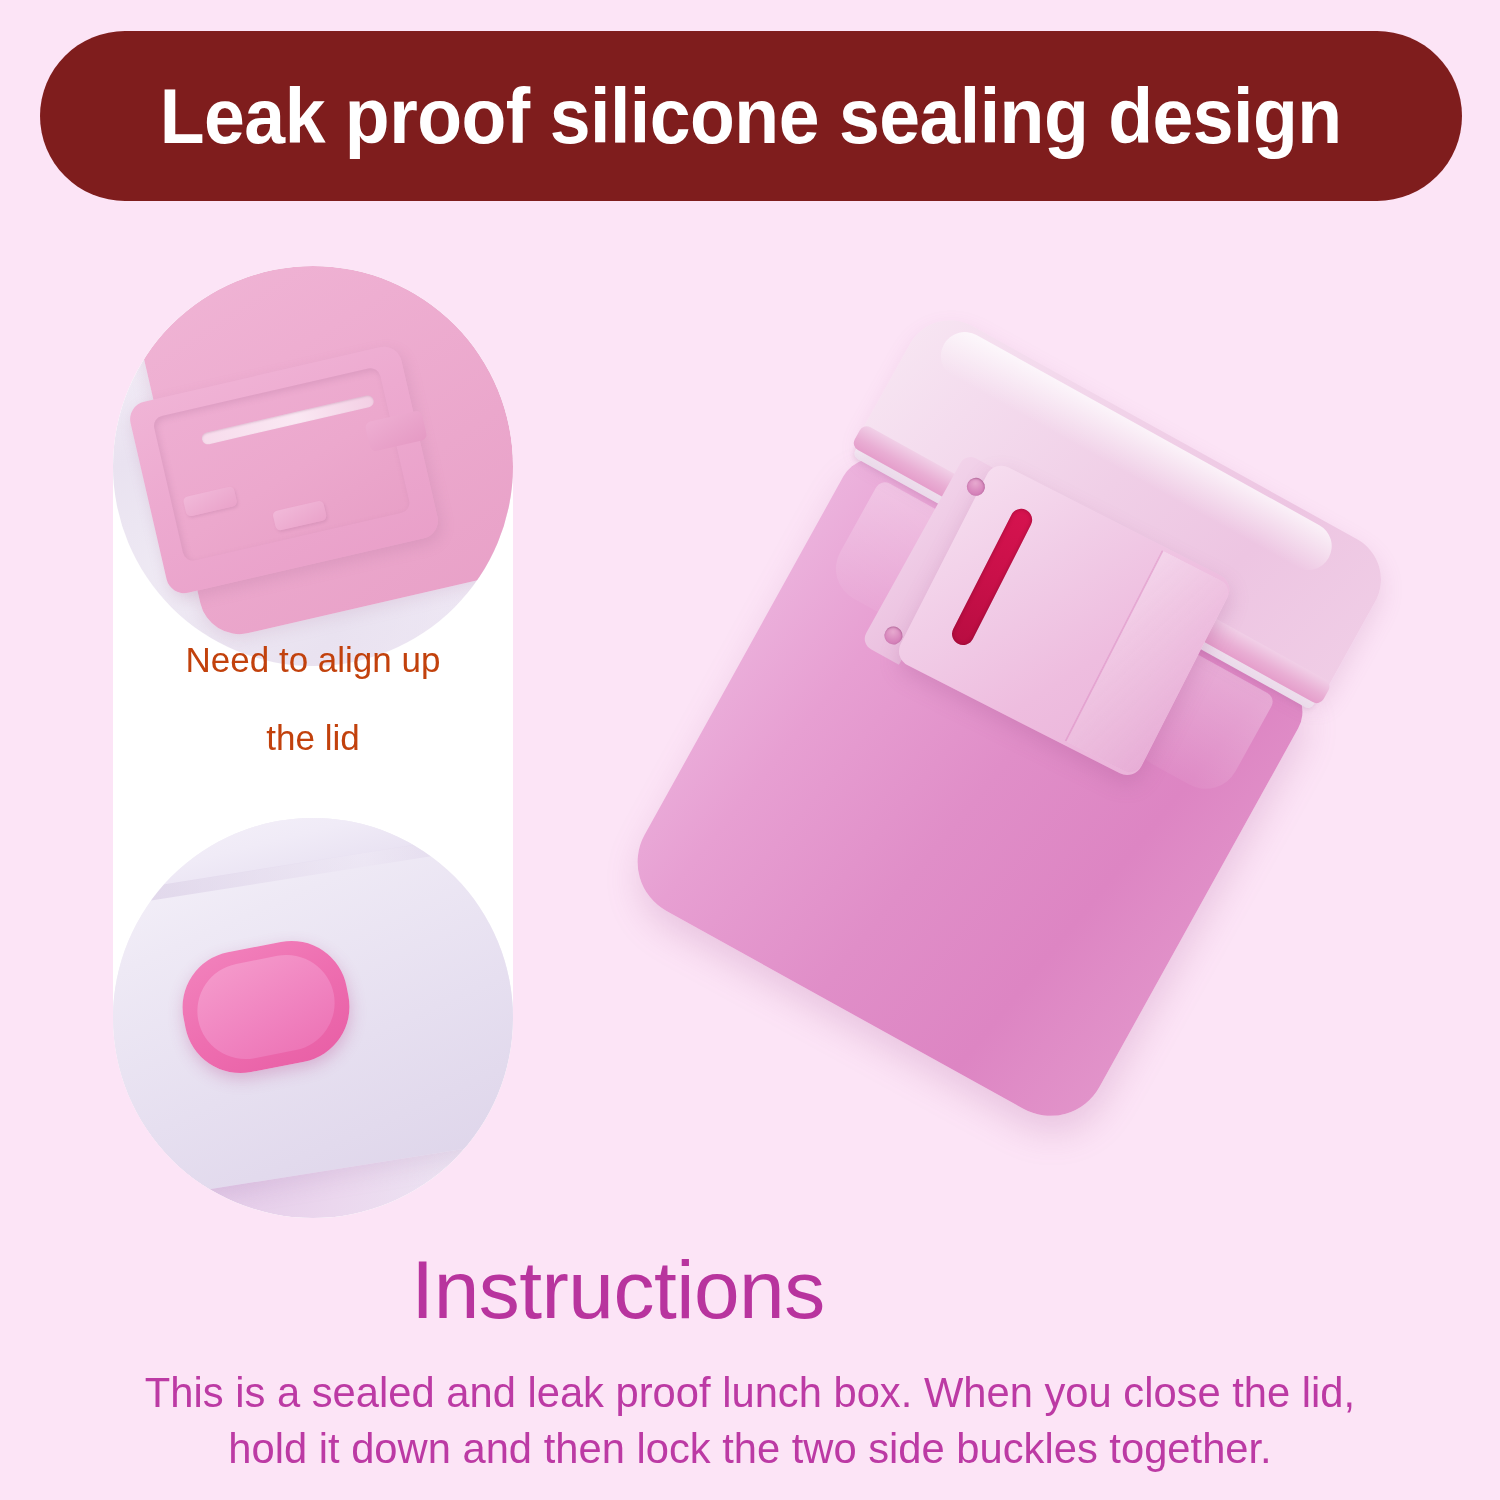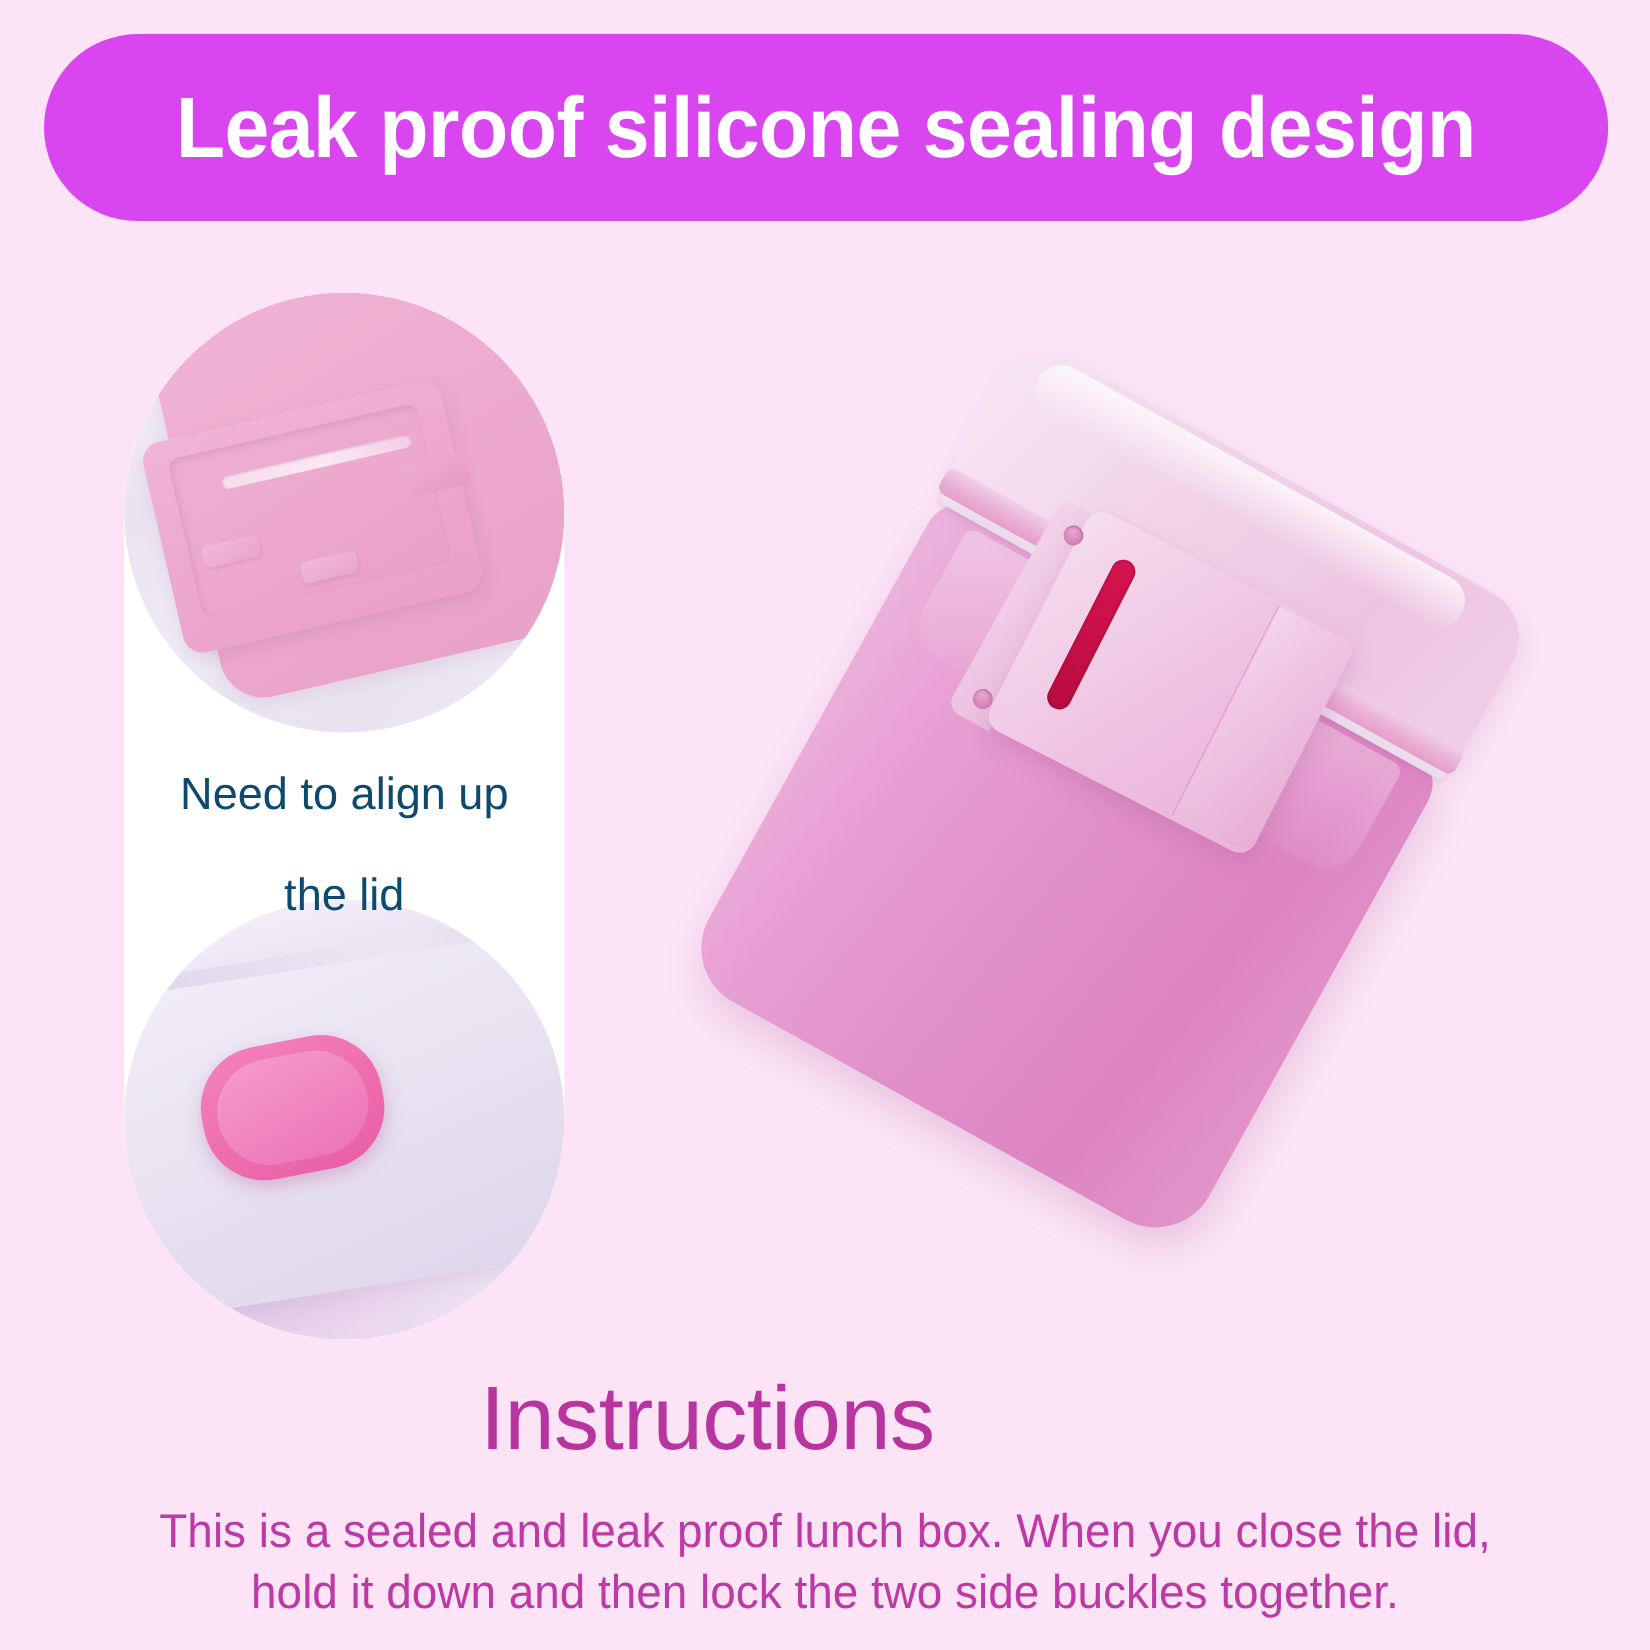--- a/index.html
+++ b/index.html
@@ -15,21 +15,21 @@
     position: relative;
   }
 
   
   .header-pill {
     position: absolute;
     left: 40px;
     top: 31px;
     width: 1422px;
     height: 170px;
-    background: #d946ef;
+    background: #7f1d1d;
     border-radius: 85px;
     display: flex;
     align-items: center;
     justify-content: center;
     box-sizing: border-box;
   }
   .header-title {
     color: #ffffff;
     font-size: 78px;
     font-weight: bold;
@@ -200,25 +200,25 @@
     width: 138px;
     height: 96px;
     background: linear-gradient(160deg, #f59ccc 0%, #f082bf 60%, #ec72b4 100%);
     border-radius: 48px;
   }
 
   
   .inset-caption {
     position: absolute;
     left: 113px;
-    top: 699px;
+    top: 640px;
     width: 400px;
     text-align: center;
-    color: #0c4a6e;
-    font-size: 41px;
+    color: #c2410c;
+    font-size: 35px;
     line-height: 1.12;
     font-weight: normal;
     font-family: "Liberation Sans Narrow", "Liberation Sans", sans-serif;
   }
 
   
   .product-stage {
     position: absolute;
     left: 600px;
     top: 290px;
@@ -357,21 +357,20 @@
     left: 0;
     top: 1249px;
     width: 1236px;
     text-align: center;
     color: #b8349e;
     font-size: 82px;
     line-height: 1;
     font-family: "Liberation Sans Narrow", "Liberation Sans", sans-serif;
     font-weight: normal;
     letter-spacing: -0.5px;
-    padding-left: 25px;
   }
   .instructions-body {
     position: absolute;
     left: 90px;
     top: 1365px;
     width: 1320px;
     text-align: center;
     color: #bc3aa4;
     font-size: 43px;
     line-height: 1.30;

